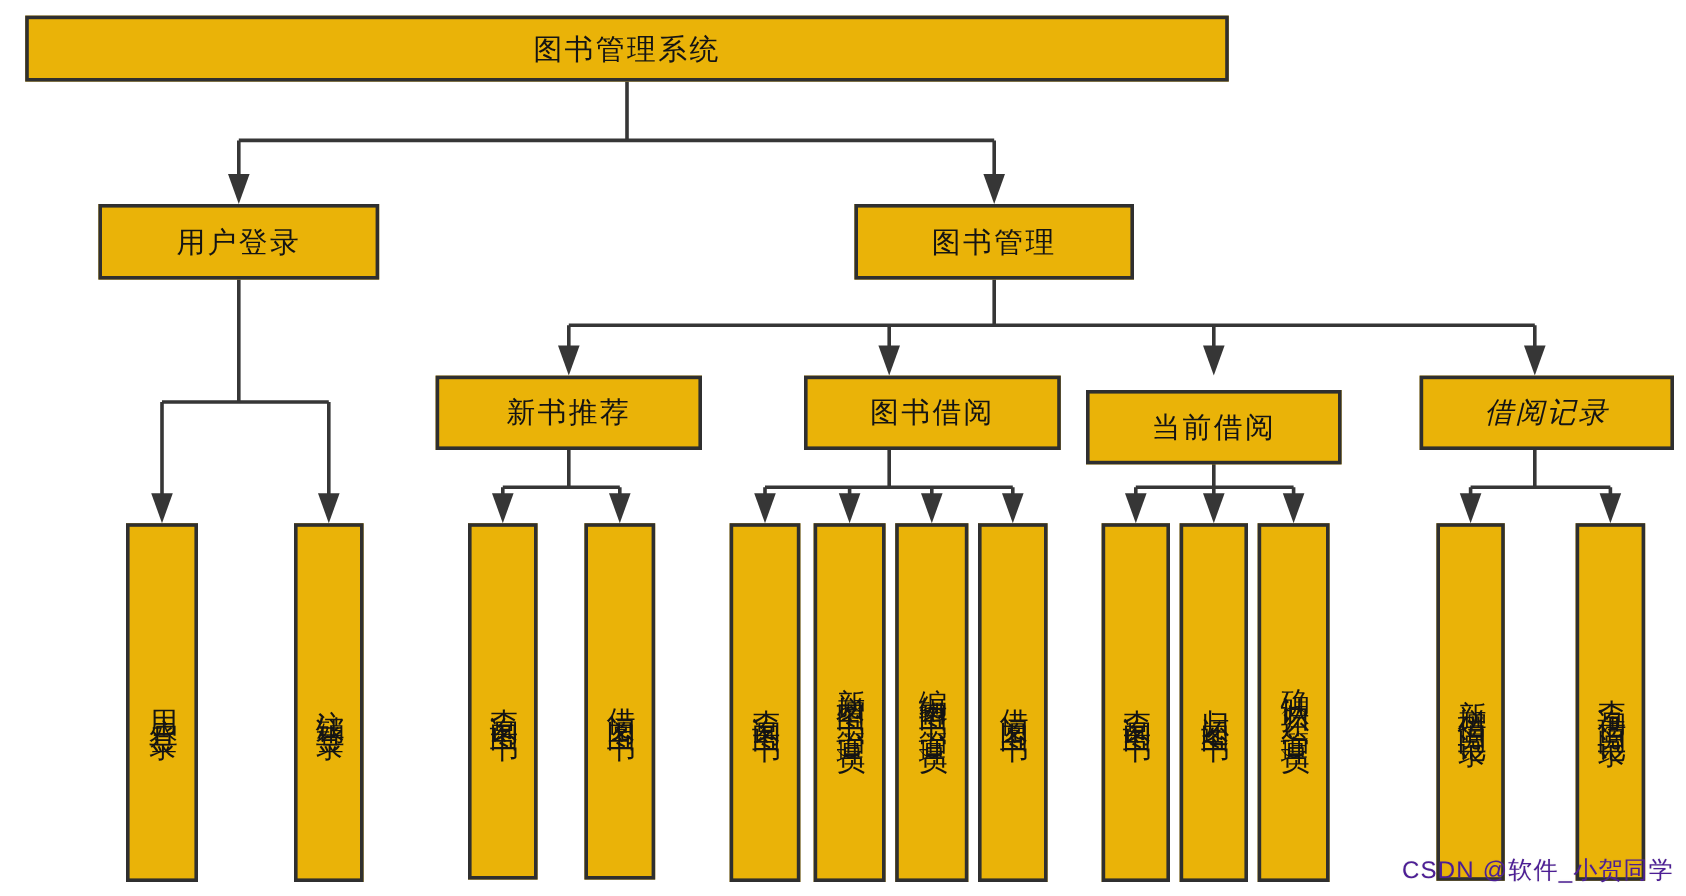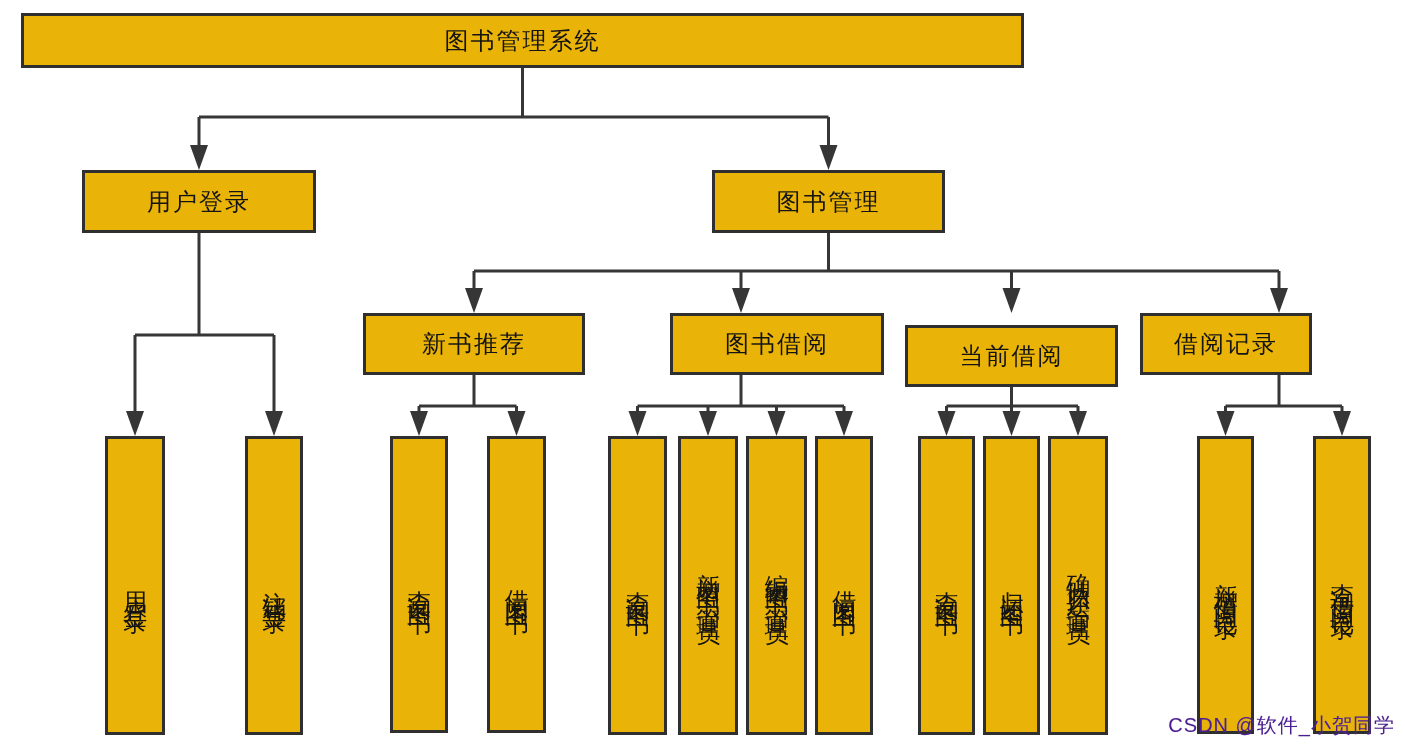--- a/index.html
+++ b/index.html
@@ -108,21 +108,21 @@
 
   <div class="box h" style="left:363px; top:313px; width:222px; height:62px;">
     <span class="lbl">新书推荐</span>
   </div>
   <div class="box h" style="left:634px; top:313px; width:214px; height:62px;margin-left:36px;">
     <span class="lbl">图书借阅</span>
   </div>
   <div class="box h" style="left:905px; top:313px; width:213px; height:62px;margin-top:12px;">
     <span class="lbl">当前借阅</span>
   </div>
-  <div class="box h" style="left:1140px; top:313px; width:172px; height:62px;">
+  <div class="box h" style="left:1183px; top:313px; width:212px; height:62px;font-style:italic;">
     <span class="lbl">借阅记录</span>
   </div>
 
   <div class="box v" style="left:105px; top:436px; width:60px; height:299px;">
     <span class="lbl">用户登录</span>
   </div>
   <div class="box v" style="left:245px; top:436px; width:58px; height:299px;">
     <span class="lbl">注销登录</span>
   </div>
 

